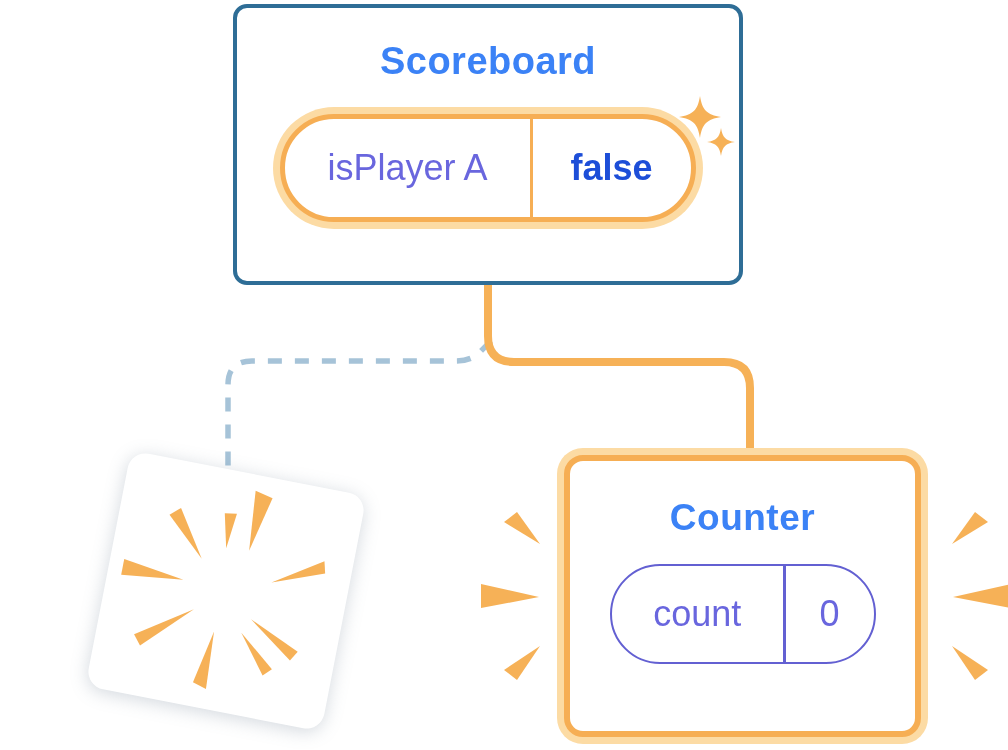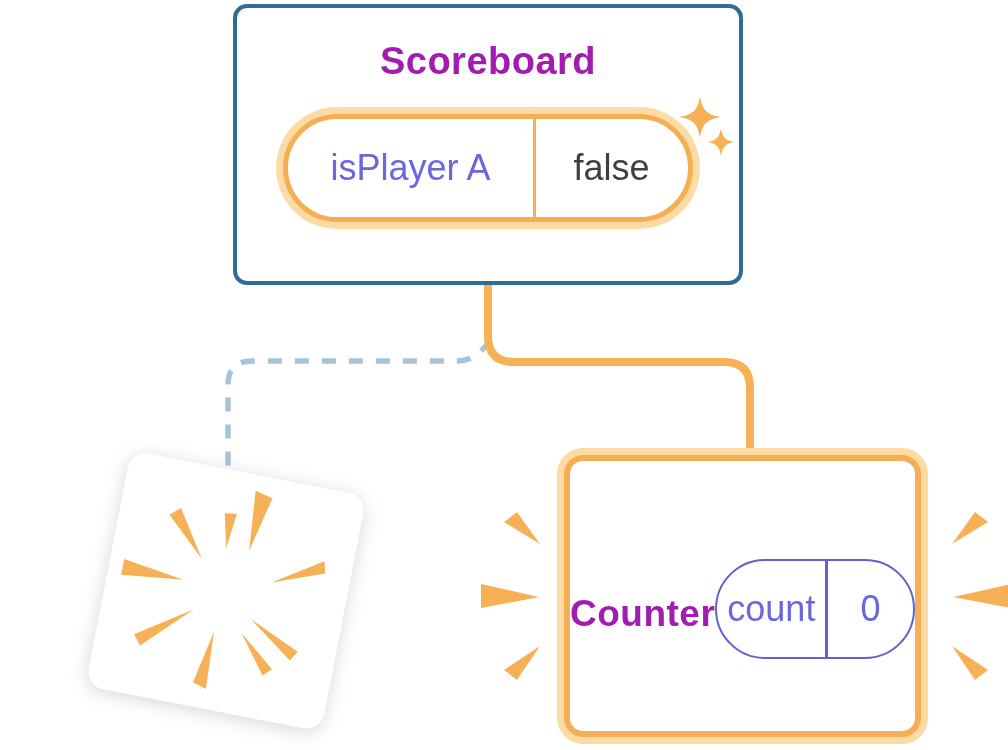--- a/index.html
+++ b/index.html
@@ -31,21 +31,21 @@
     border-radius: 14px;
     display: flex;
     flex-direction: column;
     align-items: center;
   }
   .card-title {
     margin-top: 32px;
     font-size: 38px;
     font-weight: 600;
     letter-spacing: 0.5px;
-    color: #a21caf;
+    color: #3b82f6;
   }
 
   
   .pill-outer {
     margin-top: 24px;
     background: #fcdba4;
     border-radius: 70px;
     padding: 7px;
   }
   .pill-inner {
@@ -58,39 +58,39 @@
   }
   .pill-cell {
     display: flex;
     align-items: center;
     justify-content: center;
     height: 98px;
     font-size: 36px;
     color: #6966de;
   }
   .pill-key   { padding: 0 42px; }
-  .pill-value { padding: 0 38px; font-weight: 400; color: #404040; }
+  .pill-value { padding: 0 38px; font-weight: 700; color: #1d4ed8; }
   .pill-divider { width: 3px; background: #f6ae54; }
 
   
   .counter-card {
     position: absolute;
     left: 557px; top: 448px;
     width: 371px; height: 296px;
     background: #fcdba4;
     border-radius: 26px;
     padding: 7px;
   }
   .counter-card-inner {
     width: 100%; height: 100%;
     background: #ffffff;
     border: 6px solid #f6ae54;
     border-radius: 19px;
     display: flex;
-    flex-direction: row;
+    flex-direction: column;
     align-items: center;
   }
   .counter-card-inner .card-title { margin-top: 36px; font-size: 37px; }
 
   
   .pill-thin {
     margin-top: 25px;
     display: flex;
     align-items: stretch;
     width: 266px; height: 100px;

